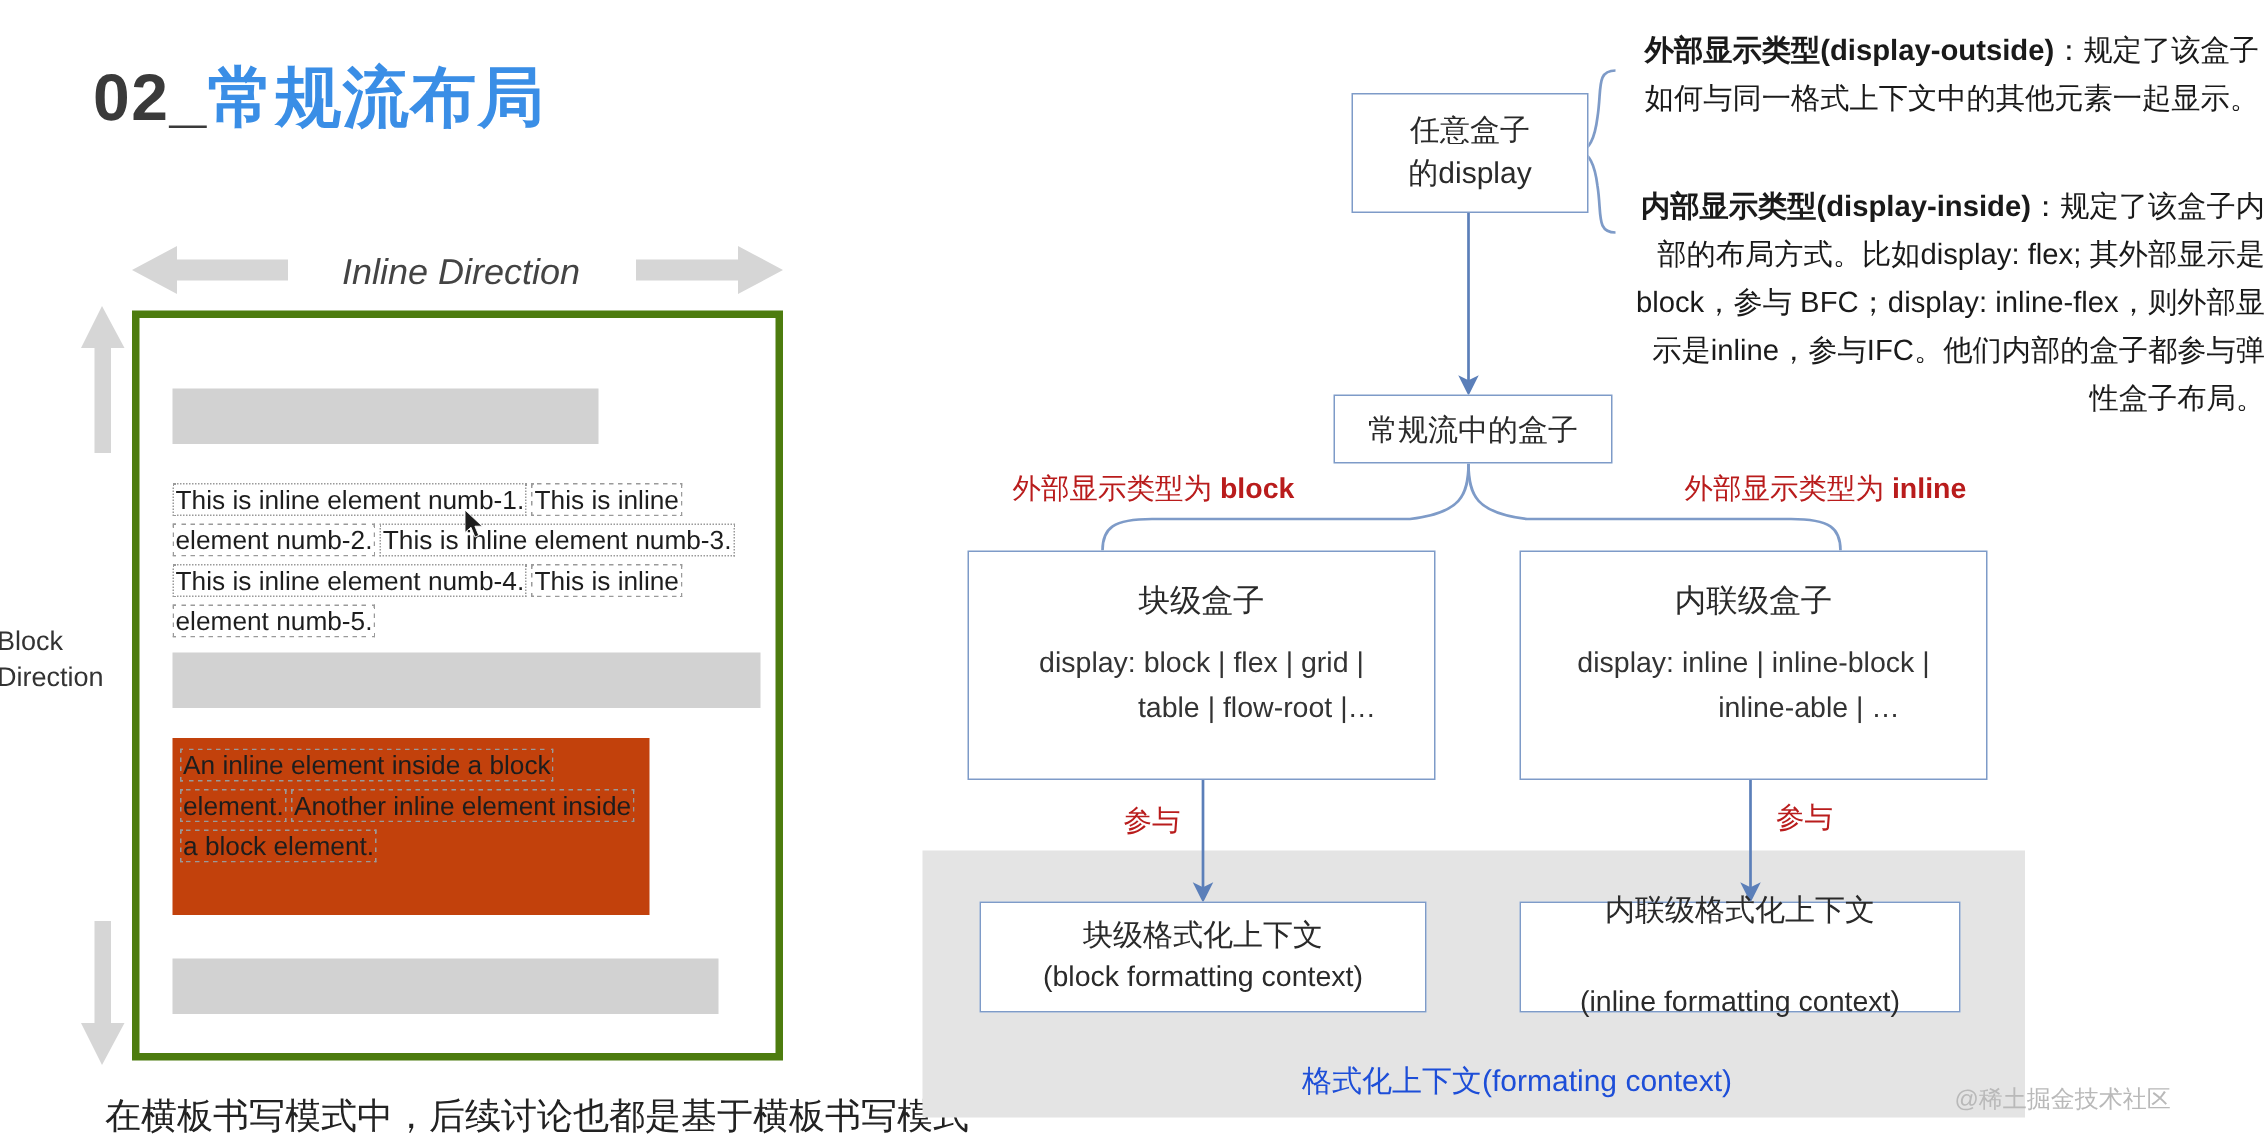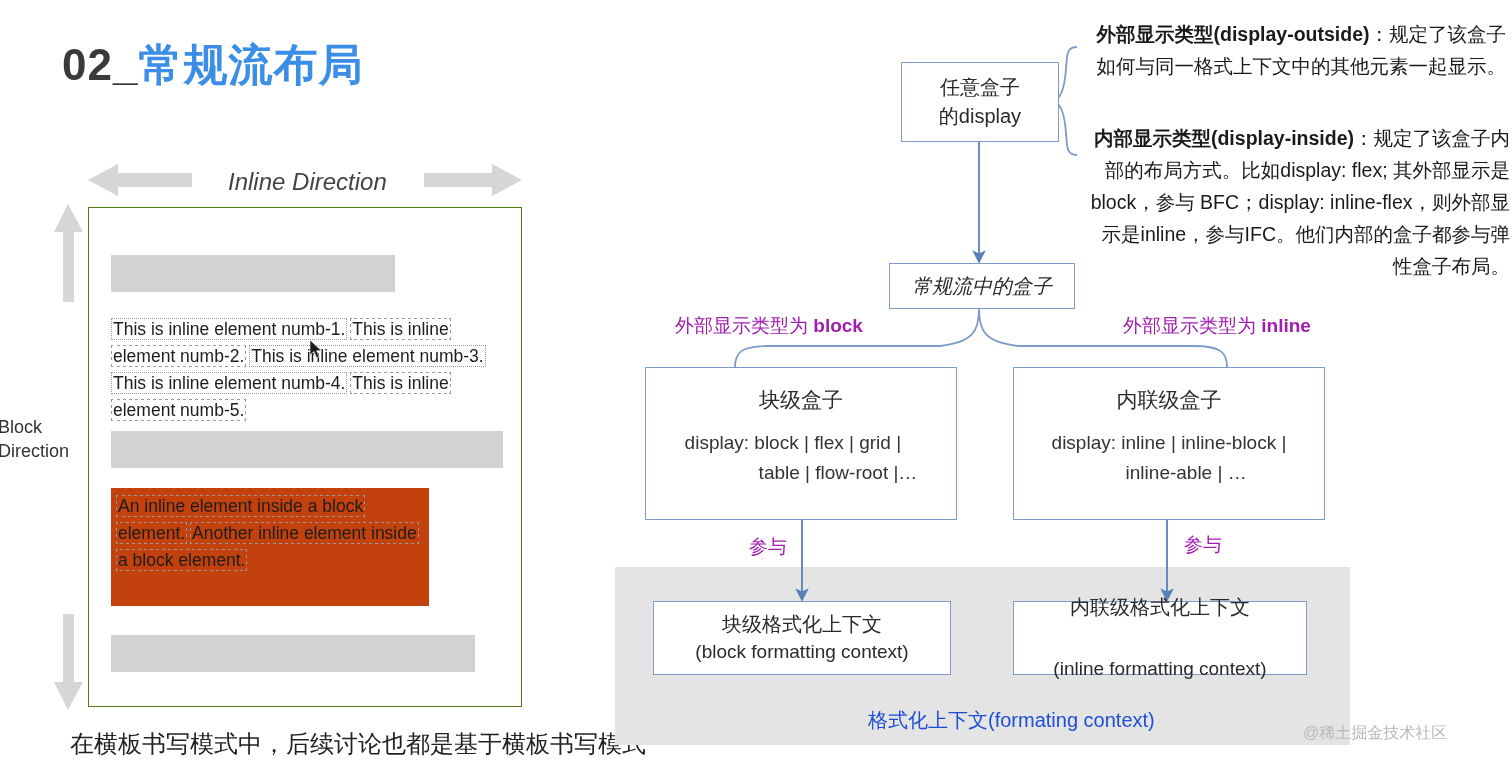--- a/index.html
+++ b/index.html
@@ -27,21 +27,21 @@
     left:228px; top:168px;
     font-size:24px; color:#444; white-space:nowrap;font-style:italic;
   }
   #block-direction-label{
     left:-2px; top:415px;
     font-size:18px; color:#333; line-height:24px; width:96px;
   }
 
   #demo-frame{
     left:88px; top:207px; width:434px; height:500px;
-    border:1px solid #4d7c0f; background:#fff;
+    border:5px solid #4d7c0f; background:#fff;
     box-sizing:border-box;
   }
   .gray-block{ background:#d2d2d2; position:absolute; }
   #gray-block-1{ left:22px; top:47px; width:284px; height:37px;}
   #gray-block-2{ left:22px; top:223px; width:392px; height:37px;}
   #gray-block-3{ left:22px; top:427px; width:364px; height:37px;}
 
   #block-with-inlines{
     position:absolute; left:22px; top:280px; width:318px; height:118px;
     background:#c2410c;
@@ -79,41 +79,41 @@
     position:absolute; box-sizing:border-box;
     border:1.5px solid #7e9bc8; background:#ffffff;
     color:#2a2a2a; text-align:center;
     display:flex; flex-direction:column;
     align-items:center; justify-content:center;
   }
 
   #node-any-box{ left:901px; top:62px; width:158px; height:80px; }
   #node-any-box .ln{ font-size:20px; line-height:29px; }
 
-  #node-normal-flow{ left:889px; top:263px; width:186px; height:46px; font-size:20px;font-style:italic;}
+  #node-normal-flow{ left:889px; top:263px; width:186px; height:46px; font-size:20px;}
 
   #node-block-box{ left:645px; top:367px; width:312px; height:153px;
                    align-items:center; justify-content:flex-start; padding-top:18px;}
   #node-inline-box{ left:1013px; top:367px; width:312px; height:153px;
                    align-items:center; justify-content:flex-start; padding-top:18px;}
   .box-head{ font-size:21px; margin-bottom:14px; }
-  .box-body{ font-size:19px; line-height:30px; text-align:left; color:#333;}
+  .box-body{ font-size:19px; line-height:30px; text-align:center; color:#333;}
   .box-body .ind{ display:block; padding-left:74px;}
 
   #fc-container{
     left:615px; top:567px; width:735px; height:178px;
     background:#e4e4e4;
   }
   #node-bfc{ left:653px; top:601px; width:298px; height:74px;}
   #node-ifc{ left:1013px; top:601px; width:294px; height:74px;gap:34px;}
   .fc-l1{ font-size:20px; line-height:27px;}
   .fc-l2{ font-size:19px; line-height:27px;}
   #fc-caption{ left:868px; top:707px; font-size:20px; color:#1d4ed8; white-space:nowrap;}
 
-  .edge-label{ position:absolute; font-size:19px; color:#a21caf; white-space:nowrap;text-align:right;}
+  .edge-label{ position:absolute; font-size:19px; color:#b91c1c; white-space:nowrap;text-align:right;}
   #label-block-branch{ left:675px; top:313px;}
   #label-inline-branch{ left:1123px; top:313px;}
   #label-join-left{ left:749px; top:534px; font-size:19px;}
   #label-join-right{ left:1184px; top:532px; font-size:19px;}
   .edge-label b{font-weight:bold;}
 
   
   .annot{ position:absolute; color:#1a1a1a;text-align:right; }
   #annot-outside{ left:1086px; top:18px; width:420px; font-size:19.5px; line-height:32px;}
   #annot-inside{ left:1086px; top:122px; width:424px; font-size:19.5px; line-height:32px;}

